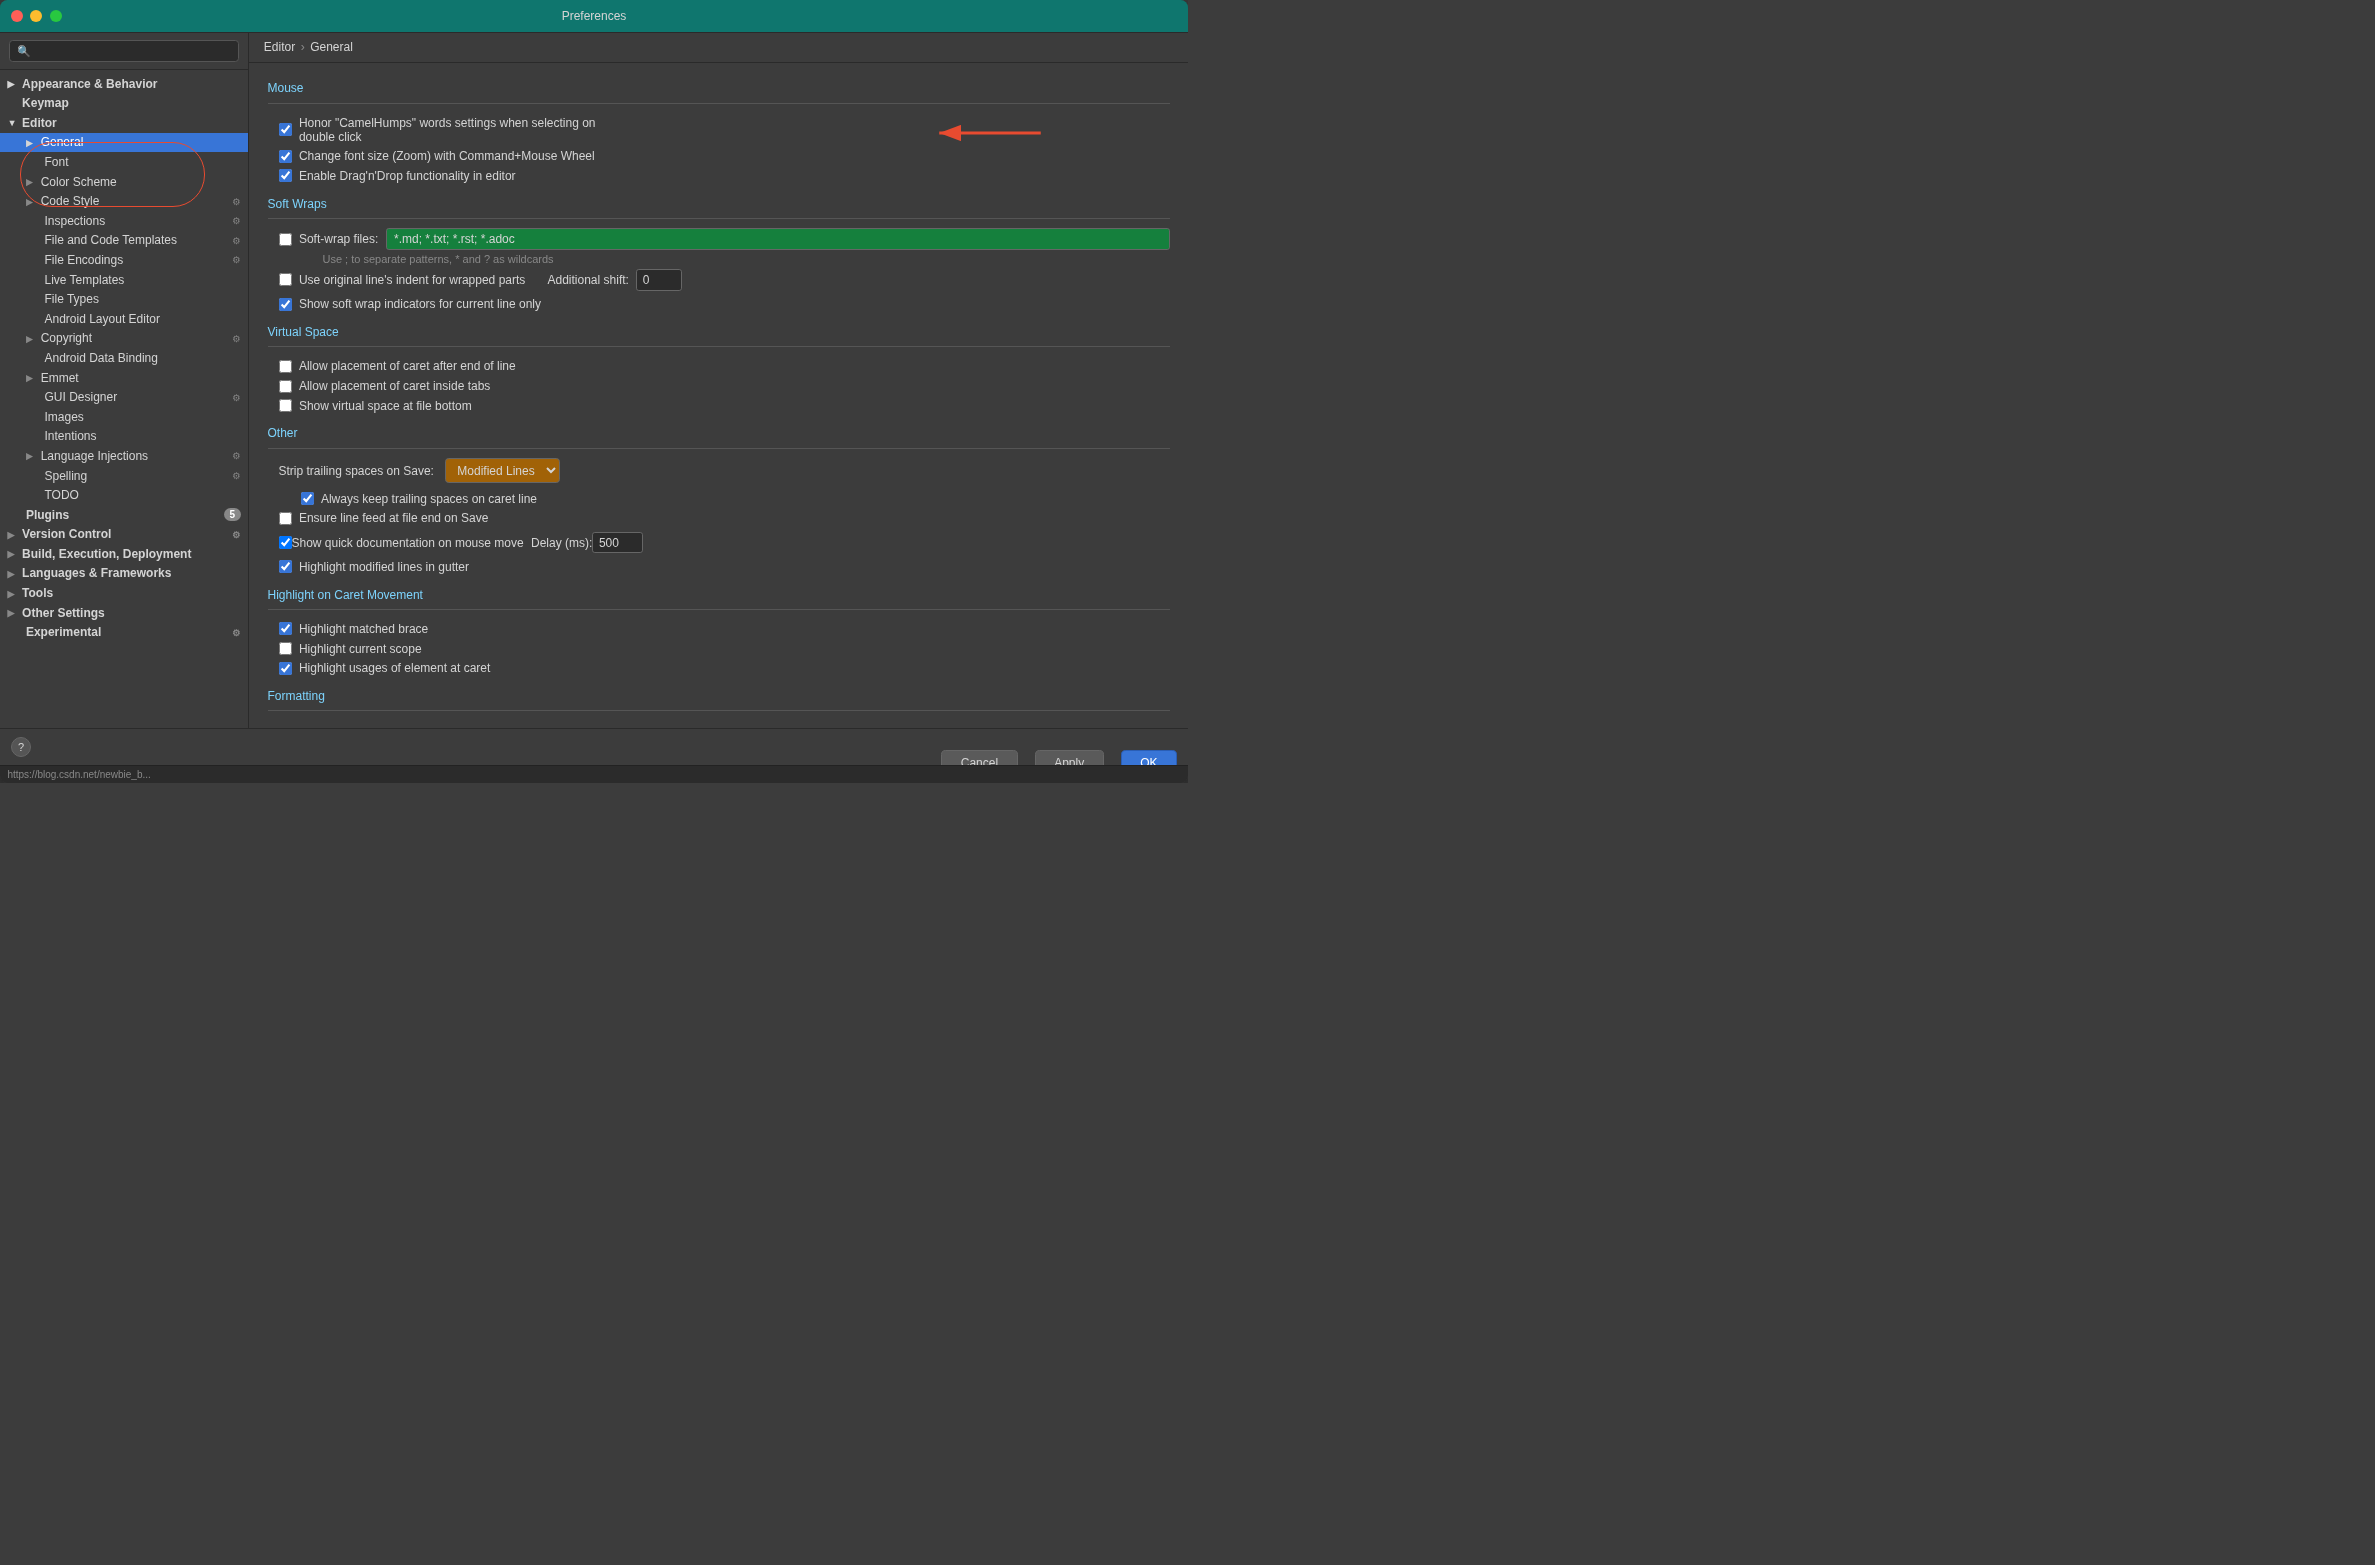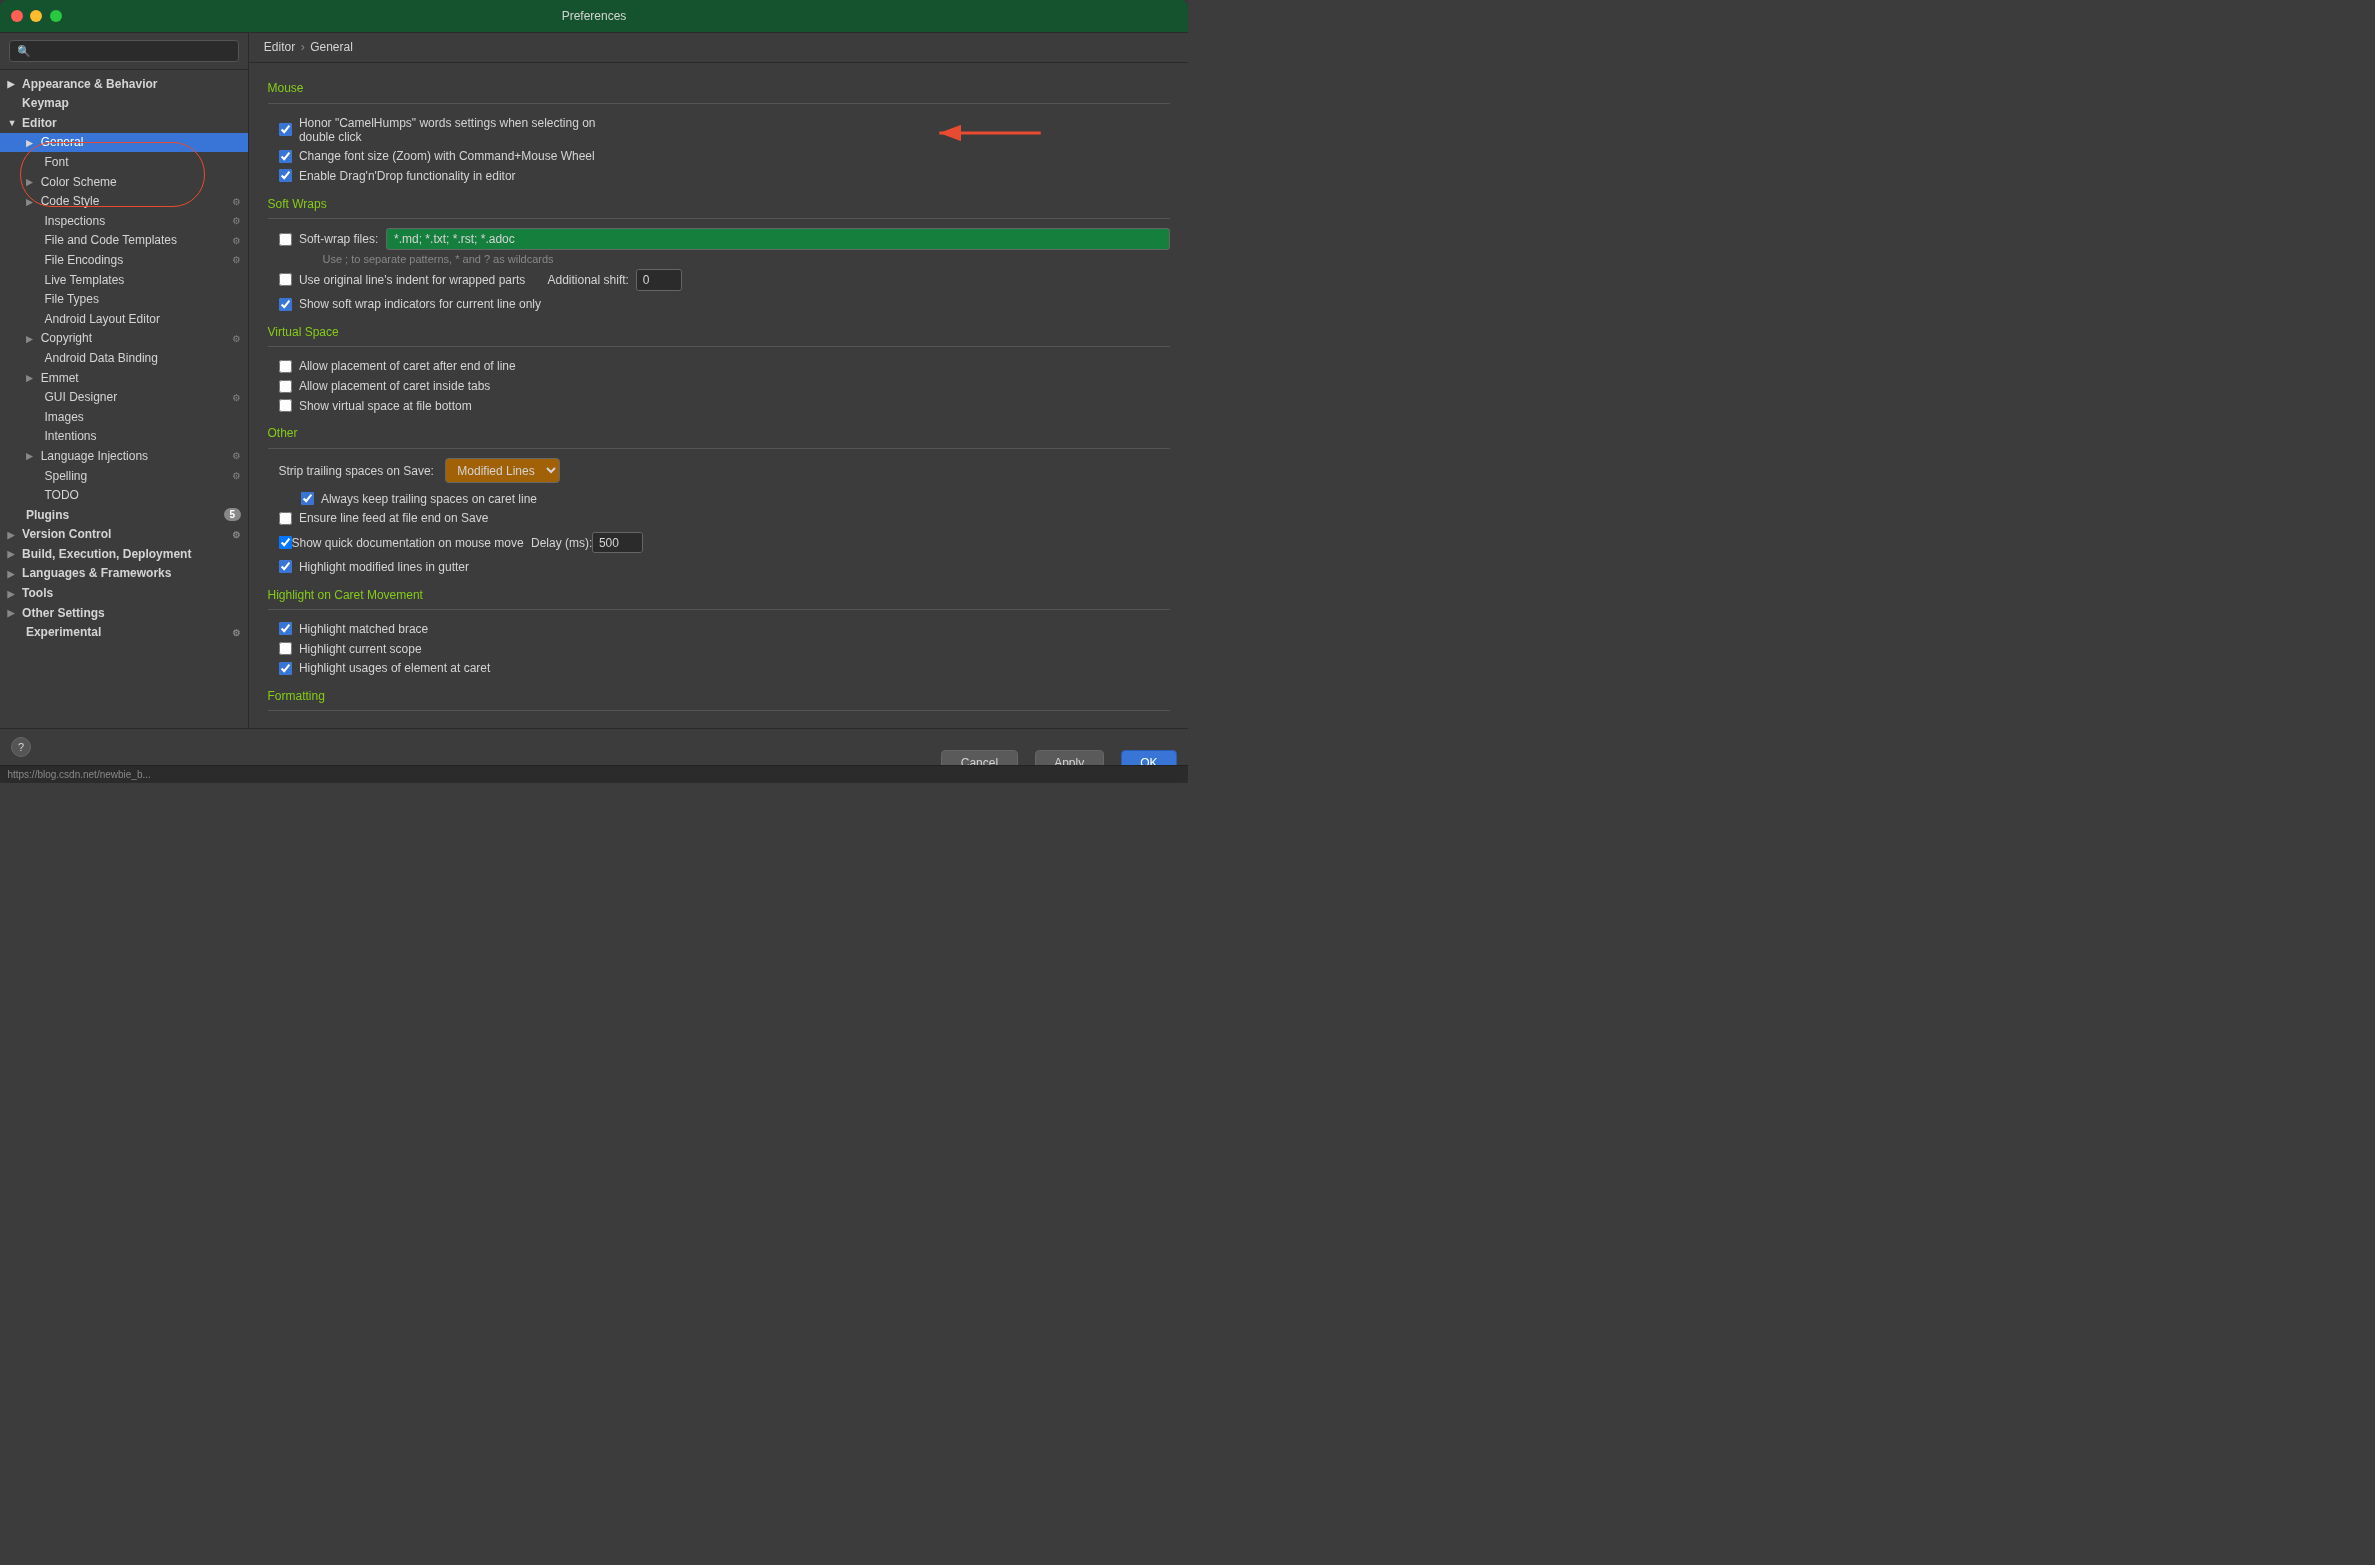--- a/index.html
+++ b/index.html
@@ -18,21 +18,21 @@
       height: 783px;
       background: #3c3c3c;
       border-radius: 7.4px;
       overflow: hidden;
       display: flex;
       flex-direction: column;
       box-shadow: 0 18.5px 55px rgba(0,0,0,0.6);
     }
 
     .titlebar {
-      background: #14532d;
+      background: #0f766e;
       height: 33px;
       display: flex;
       align-items: center;
       justify-content: center;
       position: relative;
       flex-shrink: 0;
       border-bottom: 0.9px solid #2a2a2a;
     }
 
     .window-controls {
@@ -157,21 +157,21 @@
     .breadcrumb-sep { color: #888; }
 
     .settings-panel {
       flex: 1;
       overflow-y: auto;
       padding: 14.8px 18.5px;
     }
 
     .section-title {
       font-size: 12px;
-      color: #84cc16;
+      color: #7dd3fc;
       font-weight: 500;
       margin-bottom: 7.4px;
       margin-top: 3.7px;
     }
 
     .section-divider {
       border: none;
       border-top: 0.9px solid #555;
       margin-bottom: 9.2px;
     }

